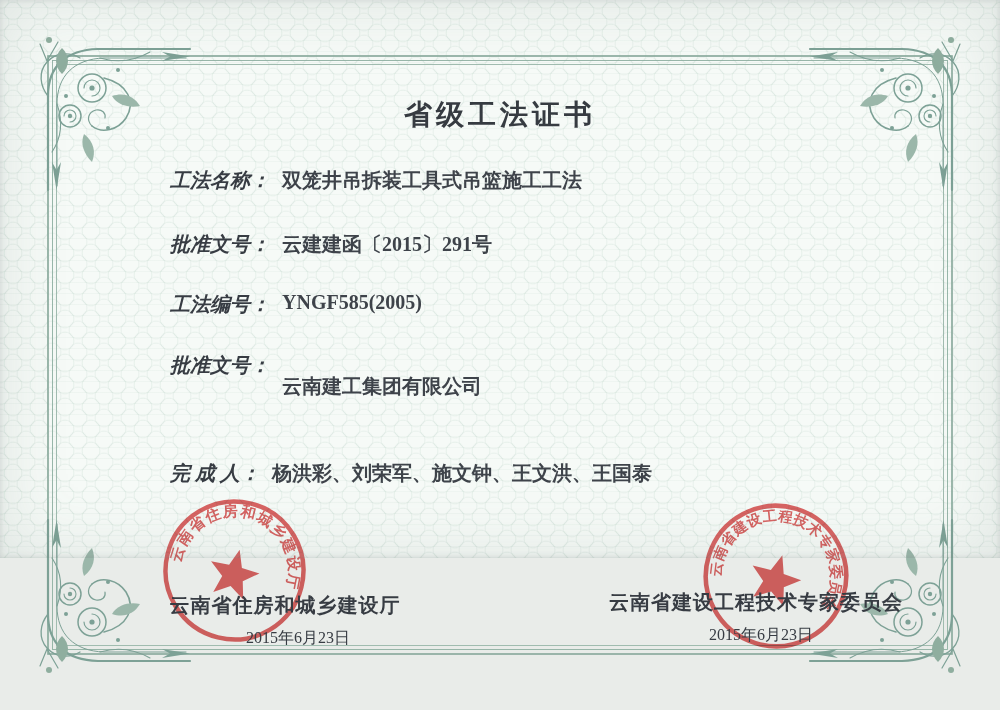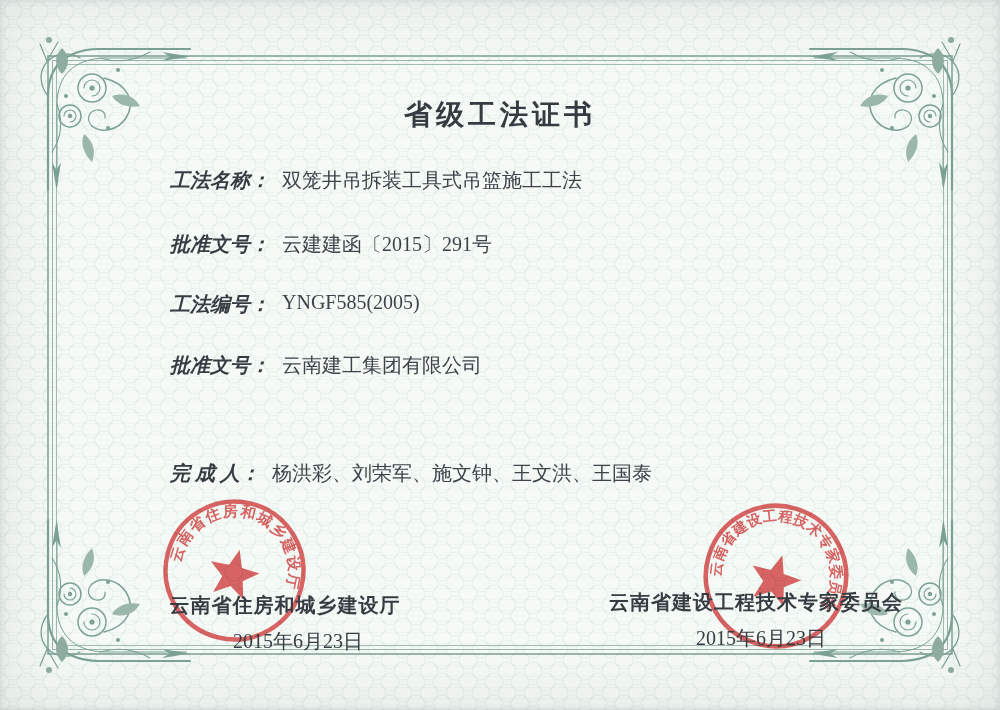--- a/index.html
+++ b/index.html
@@ -2,21 +2,21 @@
 <html><head>
 <meta charset="utf-8">
 <style>
   html,body{margin:0;padding:0;}
   body{
     width:1000px;height:710px;overflow:hidden;
     font-family:"Liberation Serif","DejaVu Serif",serif;
     background:#e9ece9;
   }
   .paper{
-    position:relative;width:1000px;height:710px;
+    position:relative;width:1000px;height:558px;
     background-color:#f6faf7;
     background-image:
       radial-gradient(circle, rgba(255,255,255,0) 8px, rgba(140,180,160,0.13) 8.6px, rgba(255,255,255,0) 10px),
       radial-gradient(circle, rgba(255,255,255,0) 8px, rgba(140,180,160,0.11) 8.6px, rgba(255,255,255,0) 10px),
       repeating-linear-gradient(0deg, rgba(140,180,160,0.07) 0 1px, rgba(0,0,0,0) 1px 11px);
     background-size:26px 22px, 26px 22px, auto;
     background-position:0 0, 13px 11px, 0 0;
   }
   .paper::after{
     content:"";position:absolute;inset:0;pointer-events:none;
@@ -26,26 +26,26 @@
 
   .title{
     position:absolute;top:96px;left:0;right:0;text-align:center;
     font-size:28px;font-weight:bold;letter-spacing:4px;color:#363b41;
   }
   .row{
     position:absolute;left:170px;display:flex;gap:12px;
     font-size:20px;color:#3e434a;white-space:nowrap;
   }
   .row .label{font-weight:bold;color:#373c43;font-style:italic;}
-  .row .value{font-weight:normal;}
-  .multiline .value-lines{display:flex;flex-direction:column;gap:17px;}
+  .row .value{font-weight:bold;}
+  .multiline .value-lines{display:flex;flex-direction:column;gap:17px;margin-top:21px;}
 
   .sig{position:absolute;text-align:center;color:#373c43;}
   .sig .org{font-size:20px;font-weight:bold;letter-spacing:1px;}
-  .sig .date{font-size:20px;font-weight:normal;margin-top:9px;}
+  .sig .date{font-size:16px;font-weight:normal;margin-top:9px;}
   .sig-left{left:130px;width:310px;top:592px;}
   .sig-left .date{margin-left:26px;}
   .sig-right{left:586px;width:340px;top:589px;}
   .sig-right .date{margin-left:10px;}
 
   .seal{position:absolute;mix-blend-mode:multiply;opacity:.84;filter:blur(.3px);pointer-events:none;}
   .seal-left{left:152px;top:488px;width:165px;height:165px;}
   .seal-right{left:692px;top:492px;width:168px;height:168px;}
 </style>
 </head>

